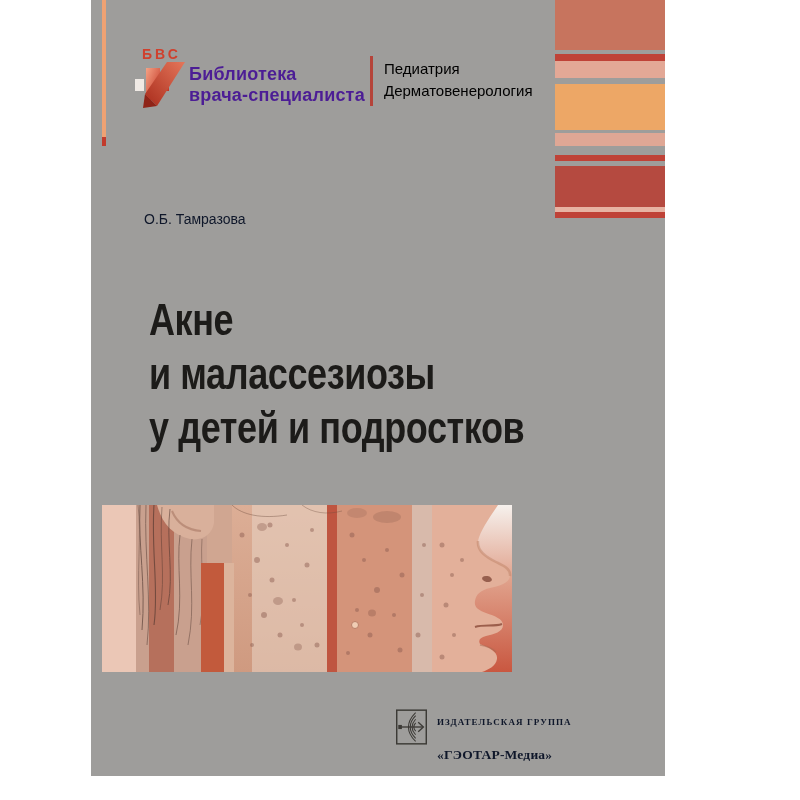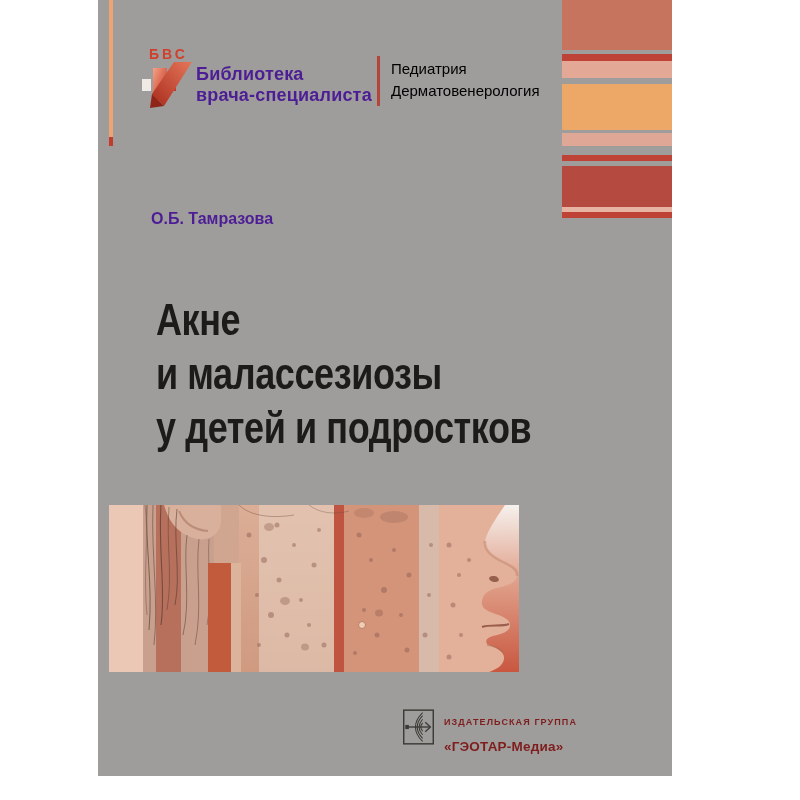--- a/index.html
+++ b/index.html
@@ -5,21 +5,21 @@
   html,body{margin:0;padding:0;}
   body{
     width:800px;height:800px;position:relative;overflow:hidden;
     background:#ffffff;
     font-family:"Liberation Sans", sans-serif;
   }
   .abs{position:absolute;}
 
   
   .cover{
-    position:absolute;left:98px;top:0;width:574px;height:776px;
+    position:absolute;left:91px;top:0;width:574px;height:776px;
     background:#9e9d9b;
   }
 
   
   .edge-stripe{left:11px;top:0;width:4px;height:137px;background:#efa273;}
   .edge-stripe-tip{left:11px;top:137px;width:4px;height:9px;background:#c23b2c;}
 
   
   .bvs-abbr{
     left:51px;top:46px;
@@ -34,43 +34,43 @@
   }
 
   .cat-divider{left:279px;top:56px;width:3px;height:50px;background:#b5443a;}
   .categories{
     left:293px;top:58px;
     font-size:15px;line-height:22px;font-weight:400;color:#000000;
   }
 
   .authors{
     left:53px;top:205px;
-    font-size:16px;line-height:28px;font-weight:700;color:#4c1d95;
+    font-size:14px;line-height:28px;font-weight:400;color:#0f172a;
   }
 
   .book-title{
     left:58px;top:293px;
     font-size:45px;line-height:54px;font-weight:700;color:#1c1b19;
     letter-spacing:-.5px;white-space:nowrap;
     transform:scaleX(.8);transform-origin:left top;
   }
 
   .photo{left:11px;top:505px;width:410px;height:167px;}
   .photo svg{display:block;width:410px;height:167px;}
 
   
   .stripe-col{left:464px;top:0;width:110px;}
   .stripe-col .stripe{width:110px;}
 
   
   .publisher{left:305px;top:709px;display:flex;align-items:flex-start;}
   .pub-mark{width:31px;height:36px;flex:0 0 auto;}
-  .pub-text{margin-left:10px;padding-top:8px;color:#7f1d1d;}
+  .pub-text{margin-left:10px;padding-top:8px;color:#0f172a;font-family:Liberation Serif, serif;}
   .pub-group{font-size:9px;font-weight:700;letter-spacing:1.1px;}
-  .pub-name{font-size:13.5px;font-weight:700;margin-top:12px;letter-spacing:.2px;}
+  .pub-name{font-size:13.5px;font-weight:700;margin-top:20px;letter-spacing:.2px;}
 </style>
 </head>
 <body style="background: rgb(255, 255, 255);">
 
 <div class="cover" style="background: rgb(158, 157, 155);">
 
   <div class="abs edge-stripe" style="background: rgb(239, 162, 115);"></div>
   <div class="abs edge-stripe-tip" style="background: rgb(194, 59, 44);"></div>
 
   <div class="abs stripe-col">

